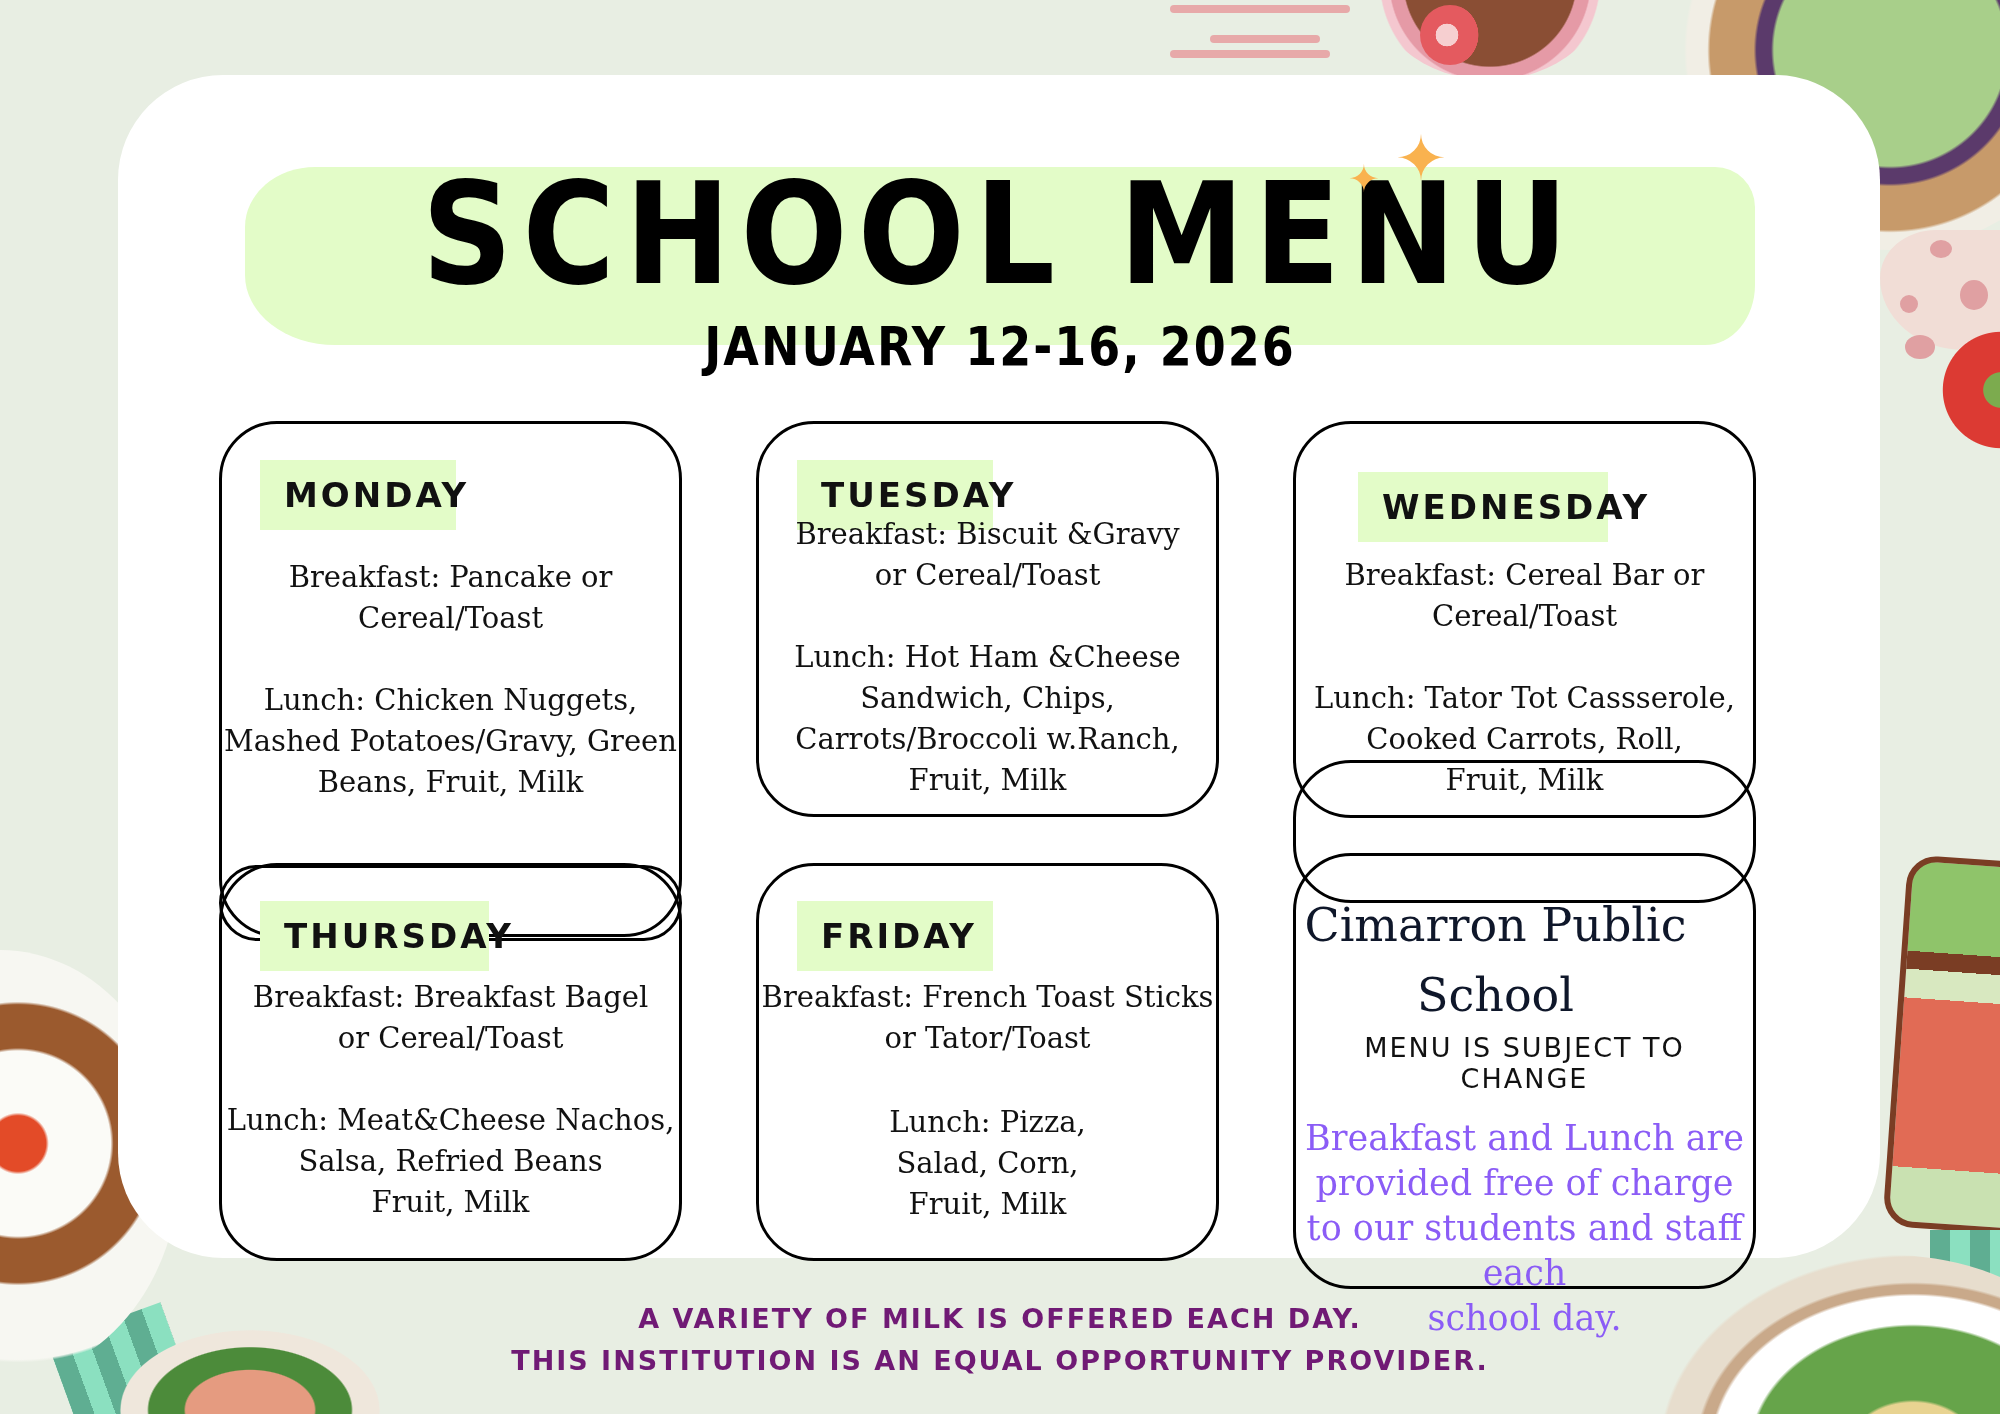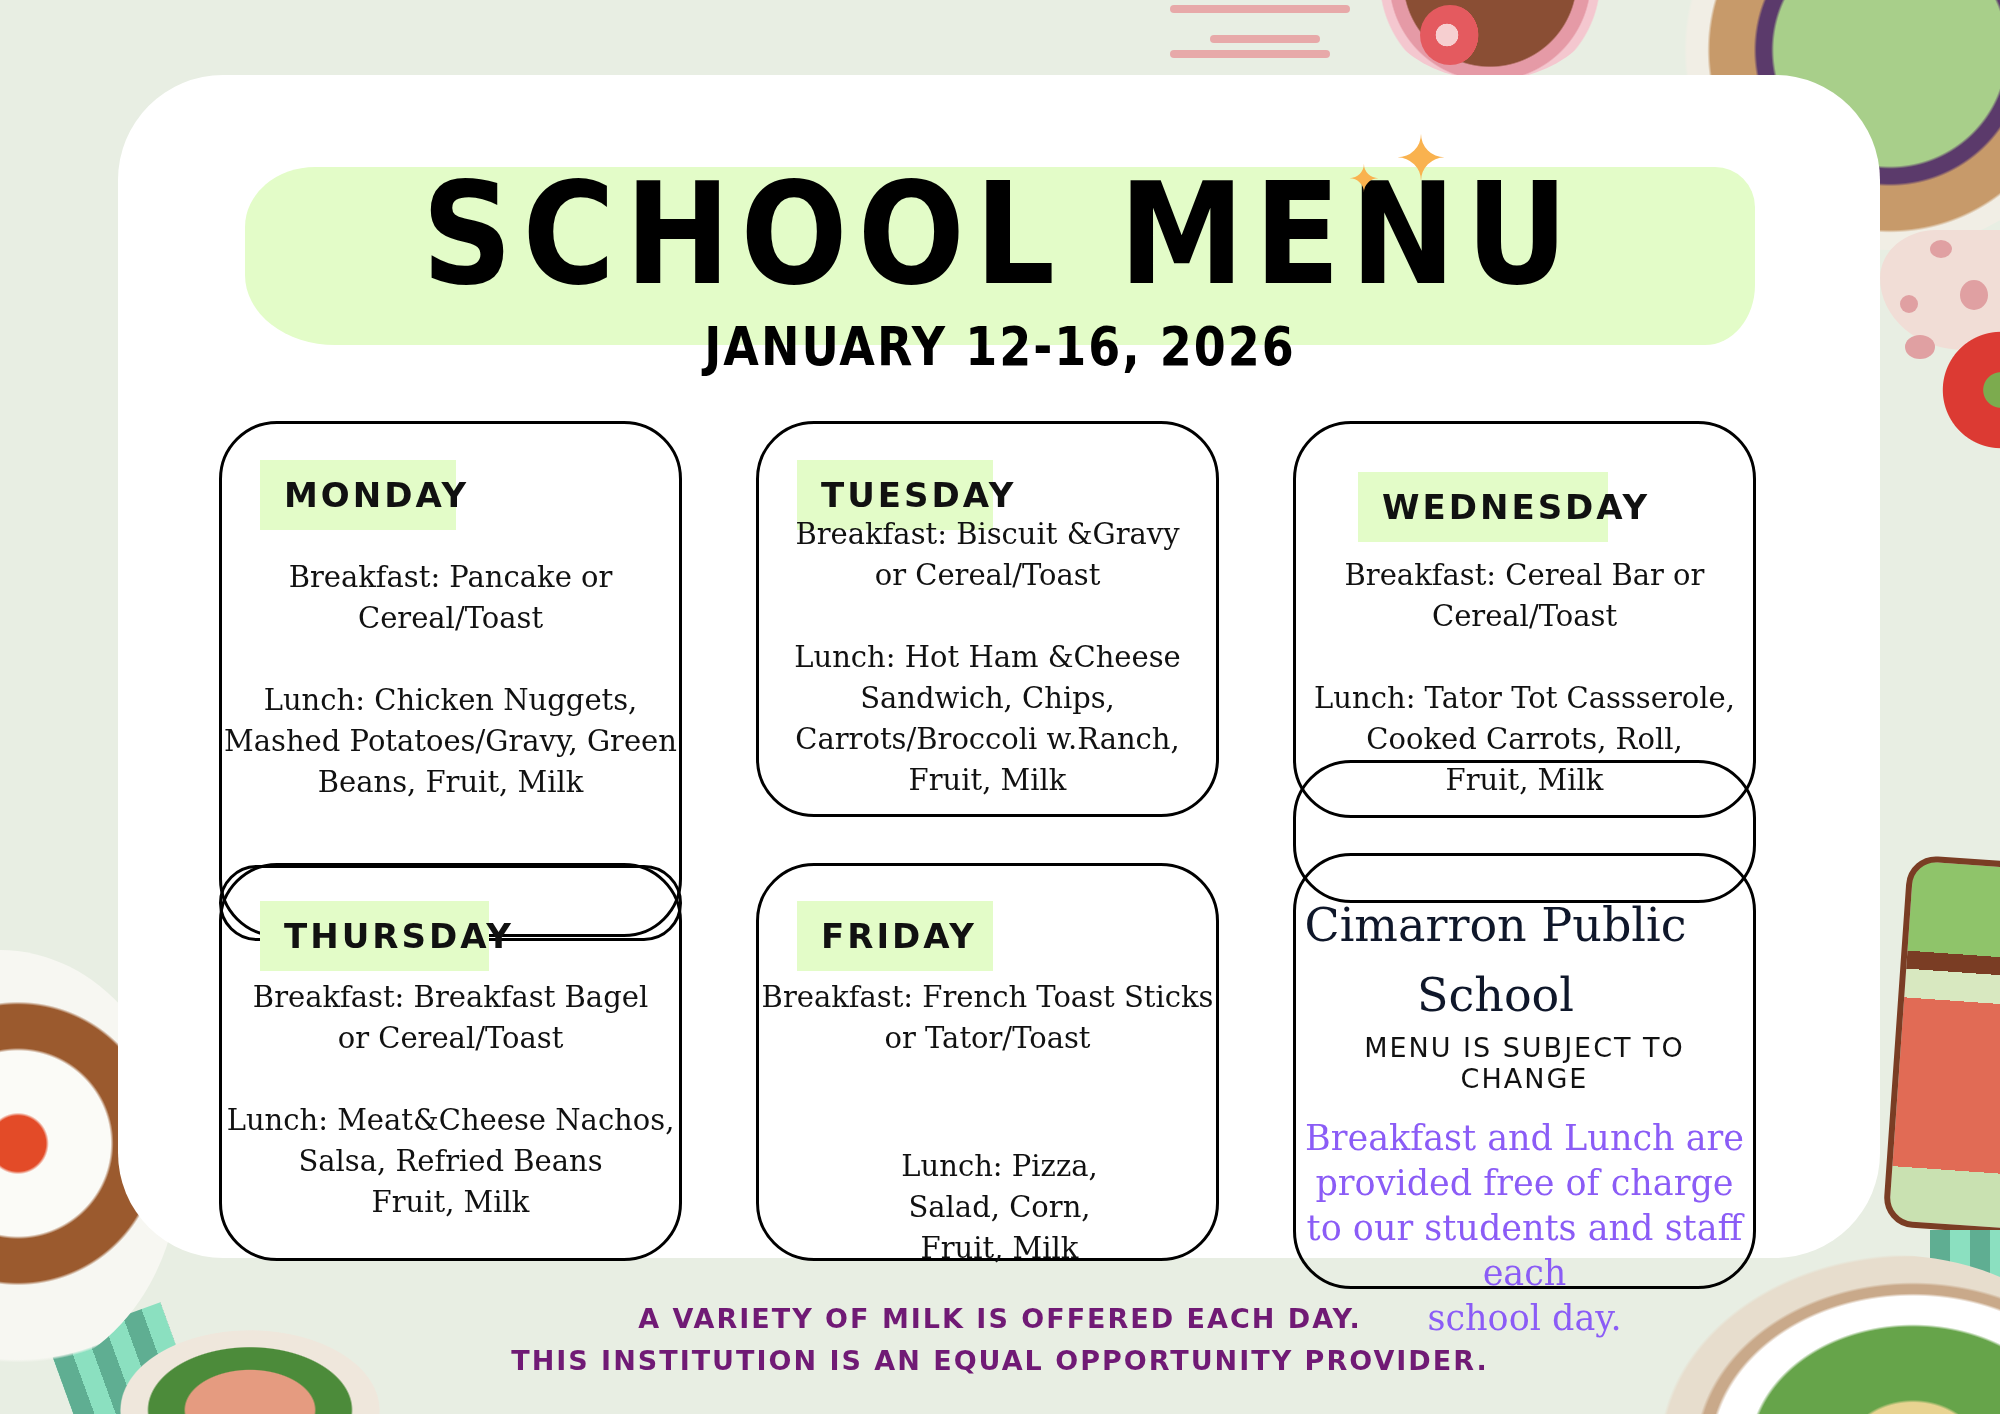--- a/index.html
+++ b/index.html
@@ -172,21 +172,21 @@
 <div class="menu-text" style="left:222px;top:977px;">Breakfast: Breakfast Bagel
 or Cereal/Toast</div>
 <div class="menu-text" style="left:222px;top:1100px;">Lunch: Meat&amp;Cheese Nachos,
 Salsa, Refried Beans
 Fruit, Milk</div>
 
 <div class="card" style="left:756px;top:863px;height:392px;"></div>
 <div class="day-label" style="left:797px;top:901px;width:196px;">FRIDAY</div>
 <div class="menu-text" style="left:759px;top:977px;">Breakfast: French Toast Sticks
 or Tator/Toast</div>
-<div class="menu-text" style="left:759px;top:1146px;padding-left:12px;">Lunch:  Pizza,
+<div class="menu-text" style="left:759px;top:1102px;">Lunch:  Pizza,
 Salad, Corn,
 Fruit, Milk</div>
 
 <div class="card" style="left:1293px;top:853px;height:430px;"></div>
 <div class="school-name">Cimarron Public School</div>
 <div class="subject-change">MENU IS SUBJECT TO CHANGE</div>
 <div class="free-note" style="white-space:pre-line;">Breakfast and Lunch are
 provided free of charge
 to our students and staff each
 school day.</div>

